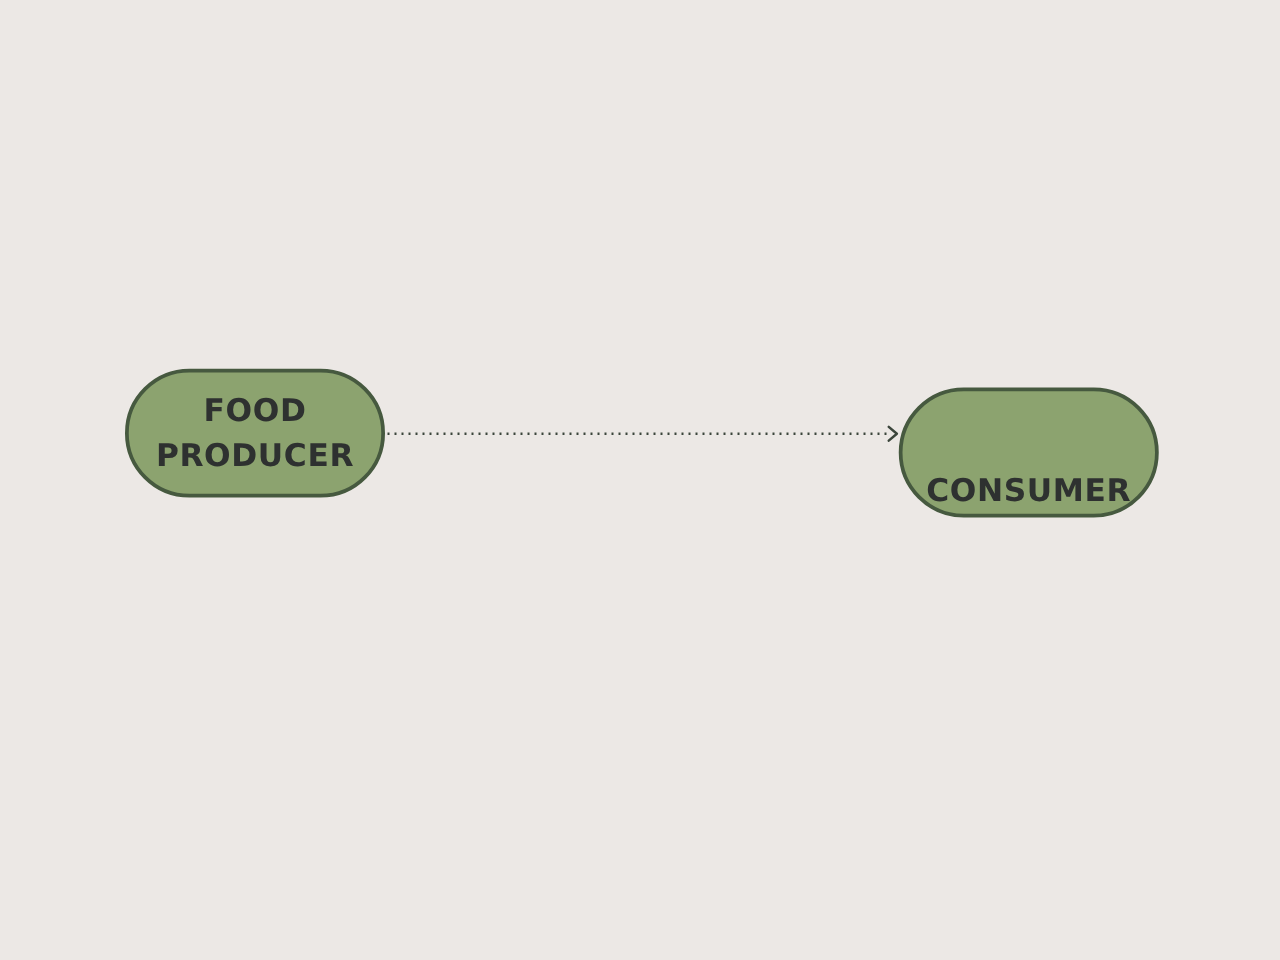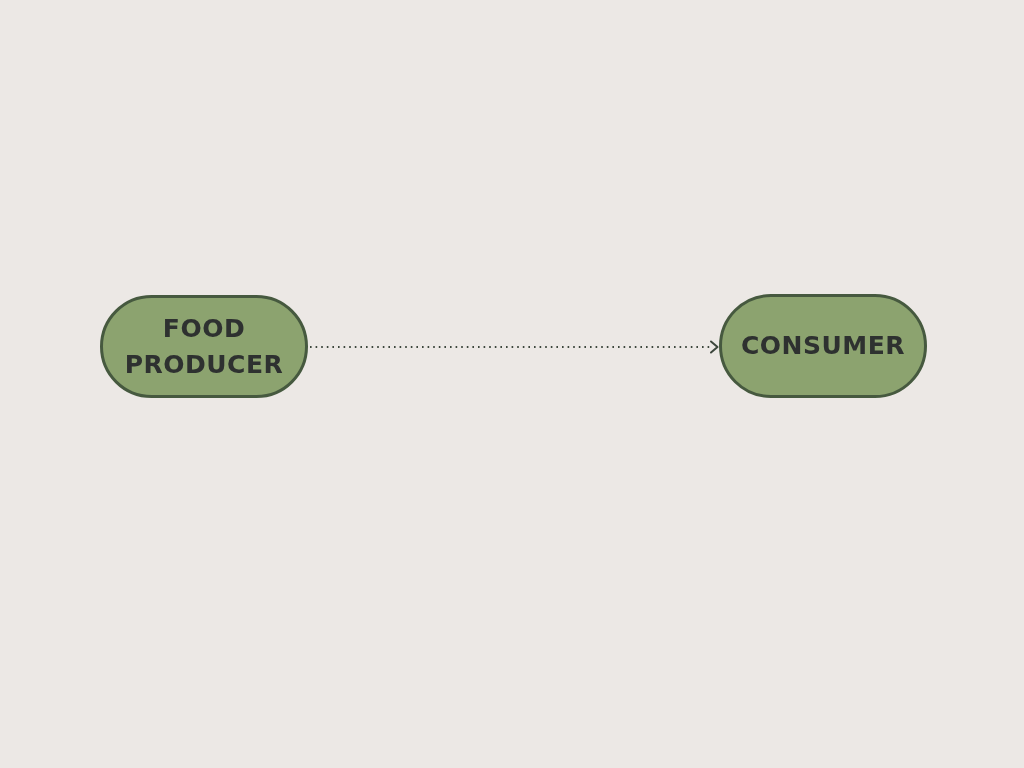--- a/index.html
+++ b/index.html
@@ -41,23 +41,24 @@
     padding: 0 14px;
   }
   #node-food-producer {
     left: 100px;
     top: 295px;
     width: 208px;
     height: 103px;
   }
   #node-consumer {
     left: 719px;
-    top: 294px;
+    top: 310px;
     width: 208px;
     height: 104px;
+    align-items: flex-end;
   }
   .edge-svg {
     position: absolute;
     left: 308px;
     top: 337px;
     width: 414px;
     height: 20px;
   }
 </style>
 </head>

